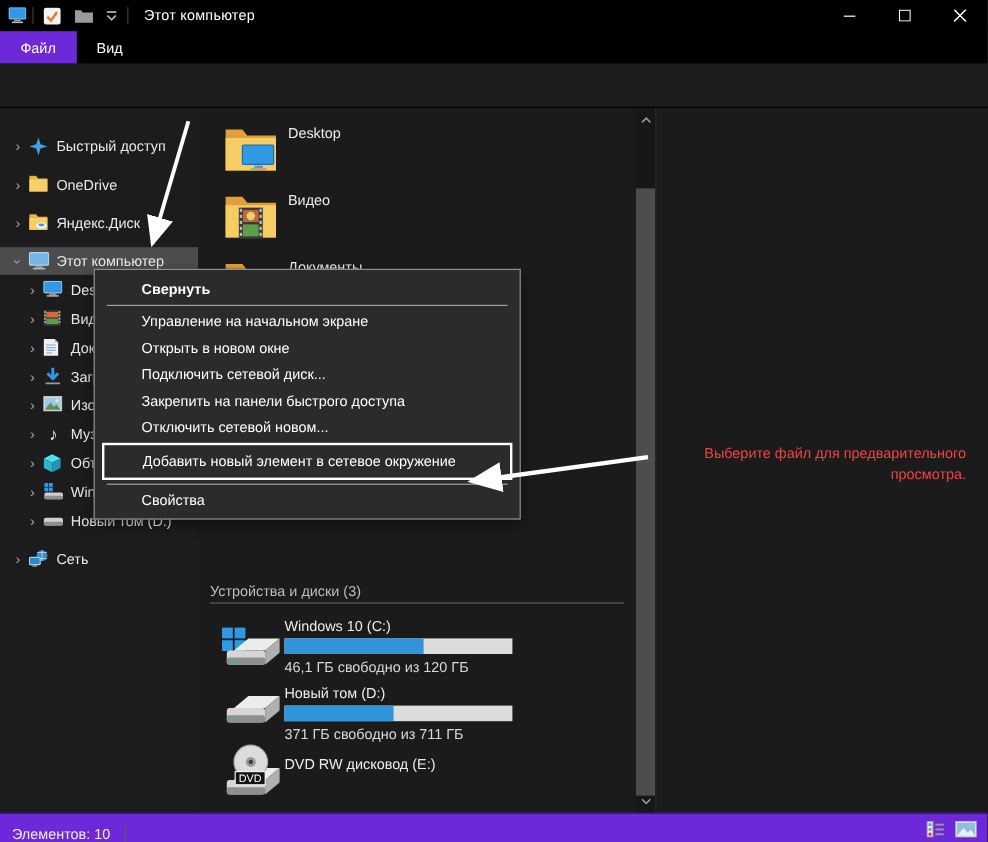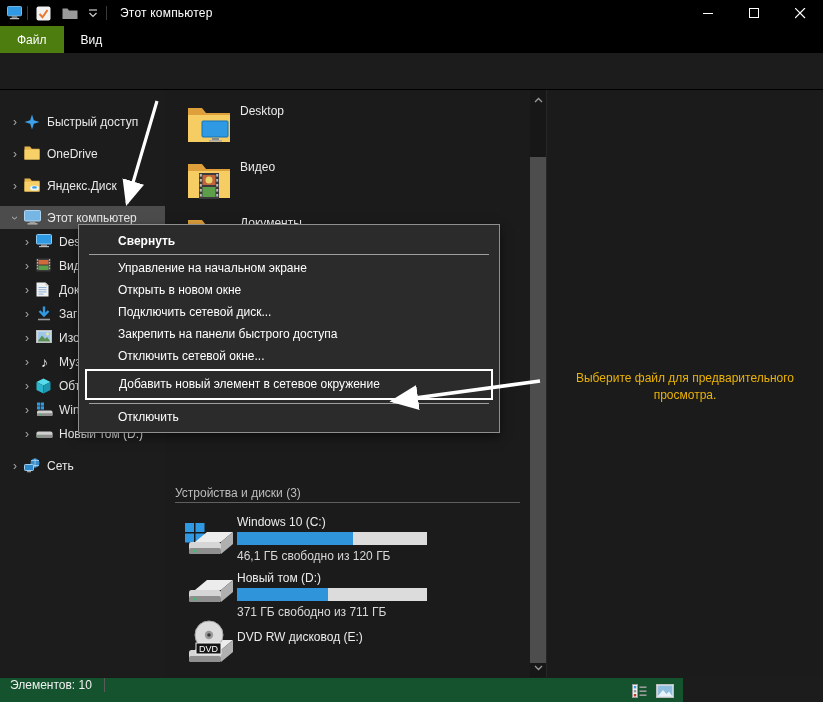--- a/index.html
+++ b/index.html
@@ -13,21 +13,21 @@
   
   .titlebar { position:absolute; left:0; top:0; width:823px; height:26px; background:#000; display:flex; align-items:center; z-index:10; }
   .tb-ic { display:inline-flex; align-items:center; justify-content:center; height:26px; }
   .tb-sep { width:1px; height:14px; background:#3a3a3a; margin:0 5px; }
   .tb-title { color:#fff; margin-left:8px; letter-spacing:.2px; }
   .win-controls { position:absolute; right:0; top:0; height:26px; display:flex; }
   .win-btn { width:46px; height:26px; display:flex; align-items:center; justify-content:center; }
   
   .ribbonrow { position:absolute; left:0; top:26px; width:823px; height:27px; background:#000; display:flex; align-items:stretch; z-index:10; }
   .tab { display:flex; align-items:center; padding:0 17px; color:#fff; }
-  .tab.active { background:#4d7c0f; }
+  .tab.active { background:#6d28d9; }
   .ribbon-right { position:absolute; right:6px; top:26px; height:27px; display:flex; align-items:center; gap:8px; }
   .help-circle { width:17px; height:17px; border-radius:50%; background:#2176d2; color:#fff; font-weight:bold; font-size:11px; display:flex; align-items:center; justify-content:center; }
   
   .navbar { position:absolute; left:0; top:53px; width:823px; height:37px; background:#1c1c1c; border-bottom:1px solid #000; z-index:10; }
   .nav-btn { position:absolute; top:58px; height:27px; display:flex; align-items:center; justify-content:center; }
   .addressbox { position:absolute; left:107px; top:57px; width:490px; height:29px; background:#1b1b1b; border:1px solid #565656; display:flex; align-items:center; }
   .crumb-chev { color:#8f8f8f; font-size:13px; padding:0 6px; }
   .addr-right { margin-left:auto; display:flex; height:100%; }
   .addr-btn { width:29px; height:100%; display:flex; align-items:center; justify-content:center; border-left:1px solid #3a3a3a; }
   .searchbox { position:absolute; left:608px; top:57px; width:202px; height:29px; background:#1b1b1b; border:1px solid #565656; display:flex; align-items:center; padding:0 8px; }
@@ -48,29 +48,29 @@
   .dname { position:absolute; color:#ececec; }
   .dbar { position:absolute; width:190px; height:13px; background:#dcdcdc; }
   .dbar .fill { height:100%; background:#3094da; }
   .dfree { position:absolute; color:#d8d8d8; }
   
   .scrollbar { position:absolute; left:530px; top:90px; width:16px; height:587px; background:#171717; }
   .sb-thumb { position:absolute; left:0; top:67px; width:16px; height:506px; background:#4d4d4d; }
   .sb-arrow { position:absolute; left:0; width:16px; height:15px; display:flex; align-items:center; justify-content:center; }
   
   .preview { position:absolute; left:546px; top:90px; width:277px; height:587px; background:#1b1b1b; border-left:1px solid #262626; }
-  .preview-msg { position:absolute; left:18px; top:280px; width:240px; text-align:center; color:#eab308; line-height:17px; }
-  
-  .statusbar { position:absolute; left:0; top:677px; width:683px; height:25px; background:#14532d; border-top:1px solid #1a1a1a; display:flex; align-items:flex-start; }
+  .preview-msg { position:absolute; left:18px; top:280px; width:240px; text-align:right; color:#ef4444; line-height:17px; }
+  
+  .statusbar { position:absolute; left:0; top:677px; width:823px; height:25px; background:#6d28d9; border-top:1px solid #1a1a1a; display:flex; align-items:flex-end; }
   .sb-count { margin-left:10px; color:#f0f0f0; }
   .sb-div { width:1px; height:14px; background:#5a5a5a; margin-left:12px; }
   .sb-views { position:absolute; right:8px; top:0; height:25px; display:flex; align-items:center; gap:6px; }
   .sb-viewbtn { width:20px; height:20px; display:flex; align-items:center; justify-content:center; }
   
-  .menu { position:absolute; left:78px; top:224px; width:422px; background:#2b2b2b; border:1px solid #8f8f8f; padding:5px 0 4px; z-index:50; box-shadow:0 4px 10px rgba(0,0,0,.5); }
+  .menu { position:absolute; left:78px; top:224px; width:356px; background:#2b2b2b; border:1px solid #8f8f8f; padding:5px 0 4px; z-index:50; box-shadow:0 4px 10px rgba(0,0,0,.5); }
   .mi { height:22px; line-height:22px; padding-left:39px; color:#fff; white-space:nowrap; }
   .mi.bold { font-weight:bold; }
   .mi.hl { border:2px solid #fff; margin:2px 6px 3px; height:31px; line-height:27px; padding-left:32px; }
   .msep { height:1px; background:#9f9f9f; margin:2px 10px; }
   
   .annot { position:absolute; left:0; top:0; width:823px; height:702px; z-index:100; pointer-events:none; }
 </style>
 </head>
 <body>
 
@@ -495,24 +495,24 @@
   </div>
 </div>
 
 <div class="menu">
   <div class="mi bold">Свернуть</div>
   <div class="msep"></div>
   <div class="mi">Управление на начальном экране</div>
   <div class="mi">Открыть в новом окне</div>
   <div class="mi">Подключить сетевой диск...</div>
   <div class="mi">Закрепить на панели быстрого доступа</div>
-  <div class="mi">Отключить сетевой окне...</div>
+  <div class="mi">Отключить сетевой новом...</div>
   <div class="mi hl">Добавить новый элемент в сетевое окружение</div>
   <div class="msep"></div>
-  <div class="mi">Отключить</div>
+  <div class="mi">Свойства</div>
 </div>
 
 <svg class="annot">
   <defs>
     <marker id="ah" markerWidth="9" markerHeight="8" refX="7" refY="3.5" orient="auto">
       <path d="M0,0 L8,3.5 L0,7 Z" fill="#ffffff"></path>
     </marker>
   </defs>
   <line x1="157" y1="101" x2="127" y2="203" stroke="#ffffff" stroke-width="3.2" marker-end="url(#ah)"></line>
   <line x1="540" y1="381" x2="393" y2="401" stroke="#ffffff" stroke-width="3.6" marker-end="url(#ah)"></line>

